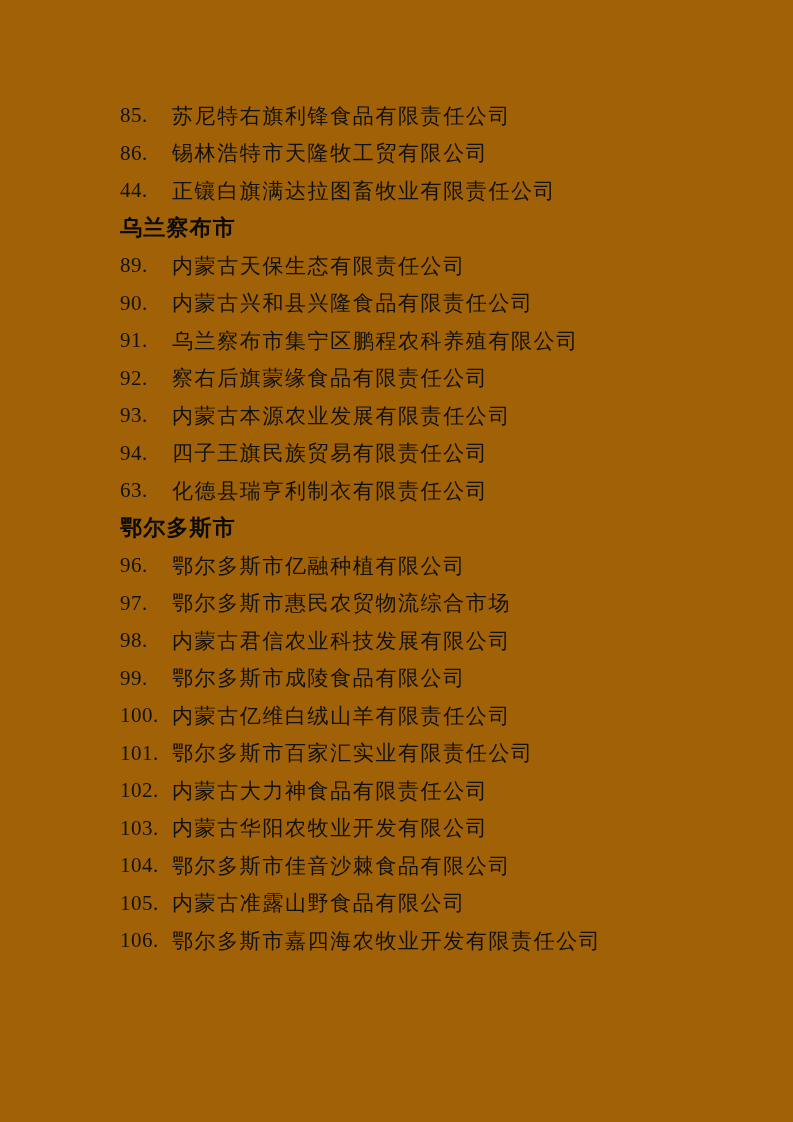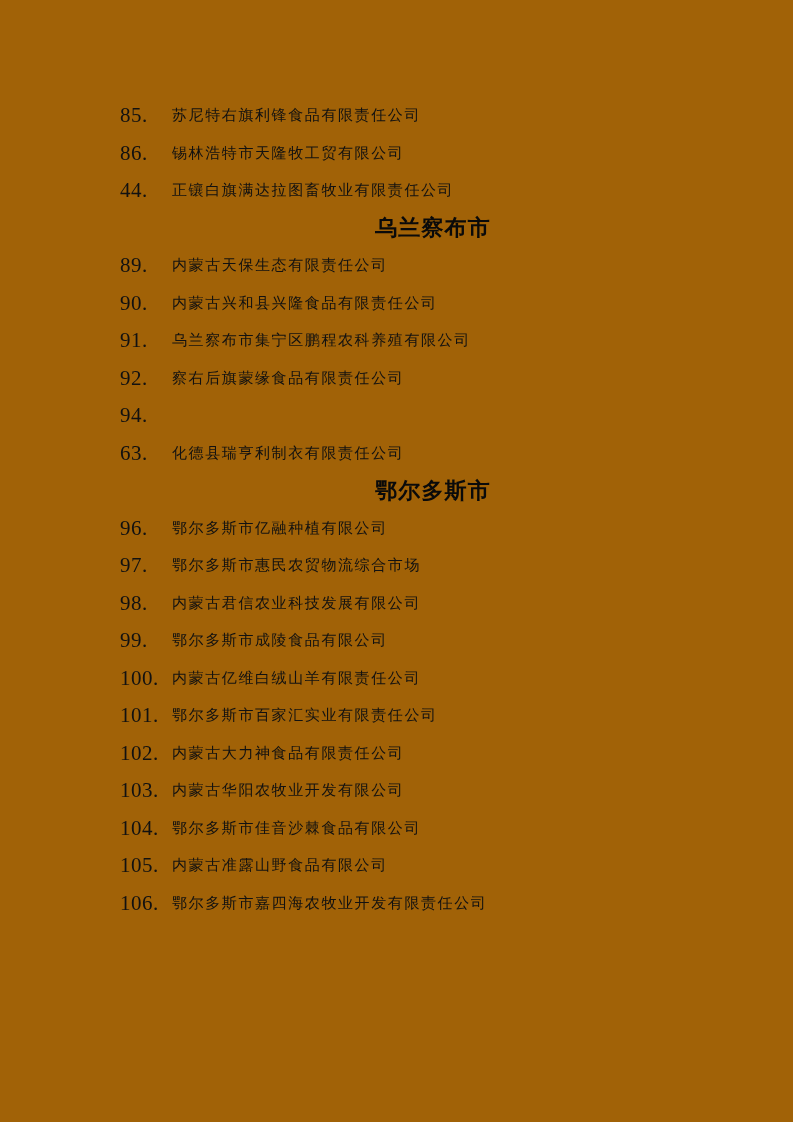--- a/index.html
+++ b/index.html
@@ -30,31 +30,30 @@
     white-space: nowrap;
   }
   .row.item .num {
     flex: 0 0 52px;
     width: 52px;
     font-size: 21px;
     font-family: "Liberation Serif", serif;
     letter-spacing: 0.5px;
   }
   .row.item .name {
-    font-size: 15px;
+    font-size: 21px;
     letter-spacing: 1.6px;
     font-family: "Liberation Serif", serif;
   }
   .row.city {
     font-family: "Liberation Sans", sans-serif;
     font-weight: bold;
     font-size: 22px;
     letter-spacing: 1.2px;
     color: #0a0a0a;
-    justify-content: center;
   }
 </style>
 </head>
 <body>
 
 <div class="page">
   <div class="content">
       <div class="row item">
     <span class="num">85.</span>
     <span class="name">苏尼特右旗利锋食品有限责任公司</span>
@@ -80,21 +79,26 @@
   </div>
       <div class="row item">
     <span class="num">91.</span>
     <span class="name">乌兰察布市集宁区鹏程农科养殖有限公司</span>
   </div>
       <div class="row item">
     <span class="num">92.</span>
     <span class="name">察右后旗蒙缘食品有限责任公司</span>
   </div>
       <div class="row item">
+    <span class="num">93.</span>
+    <span class="name">内蒙古本源农业发展有限责任公司</span>
+  </div>
+      <div class="row item">
     <span class="num">94.</span>
+    <span class="name">四子王旗民族贸易有限责任公司</span>
   </div>
       <div class="row item">
     <span class="num">63.</span>
     <span class="name">化德县瑞亨利制衣有限责任公司</span>
   </div>
       <div class="row city">
     <span>鄂尔多斯市</span>
   </div>
       <div class="row item">
     <span class="num">96.</span>

